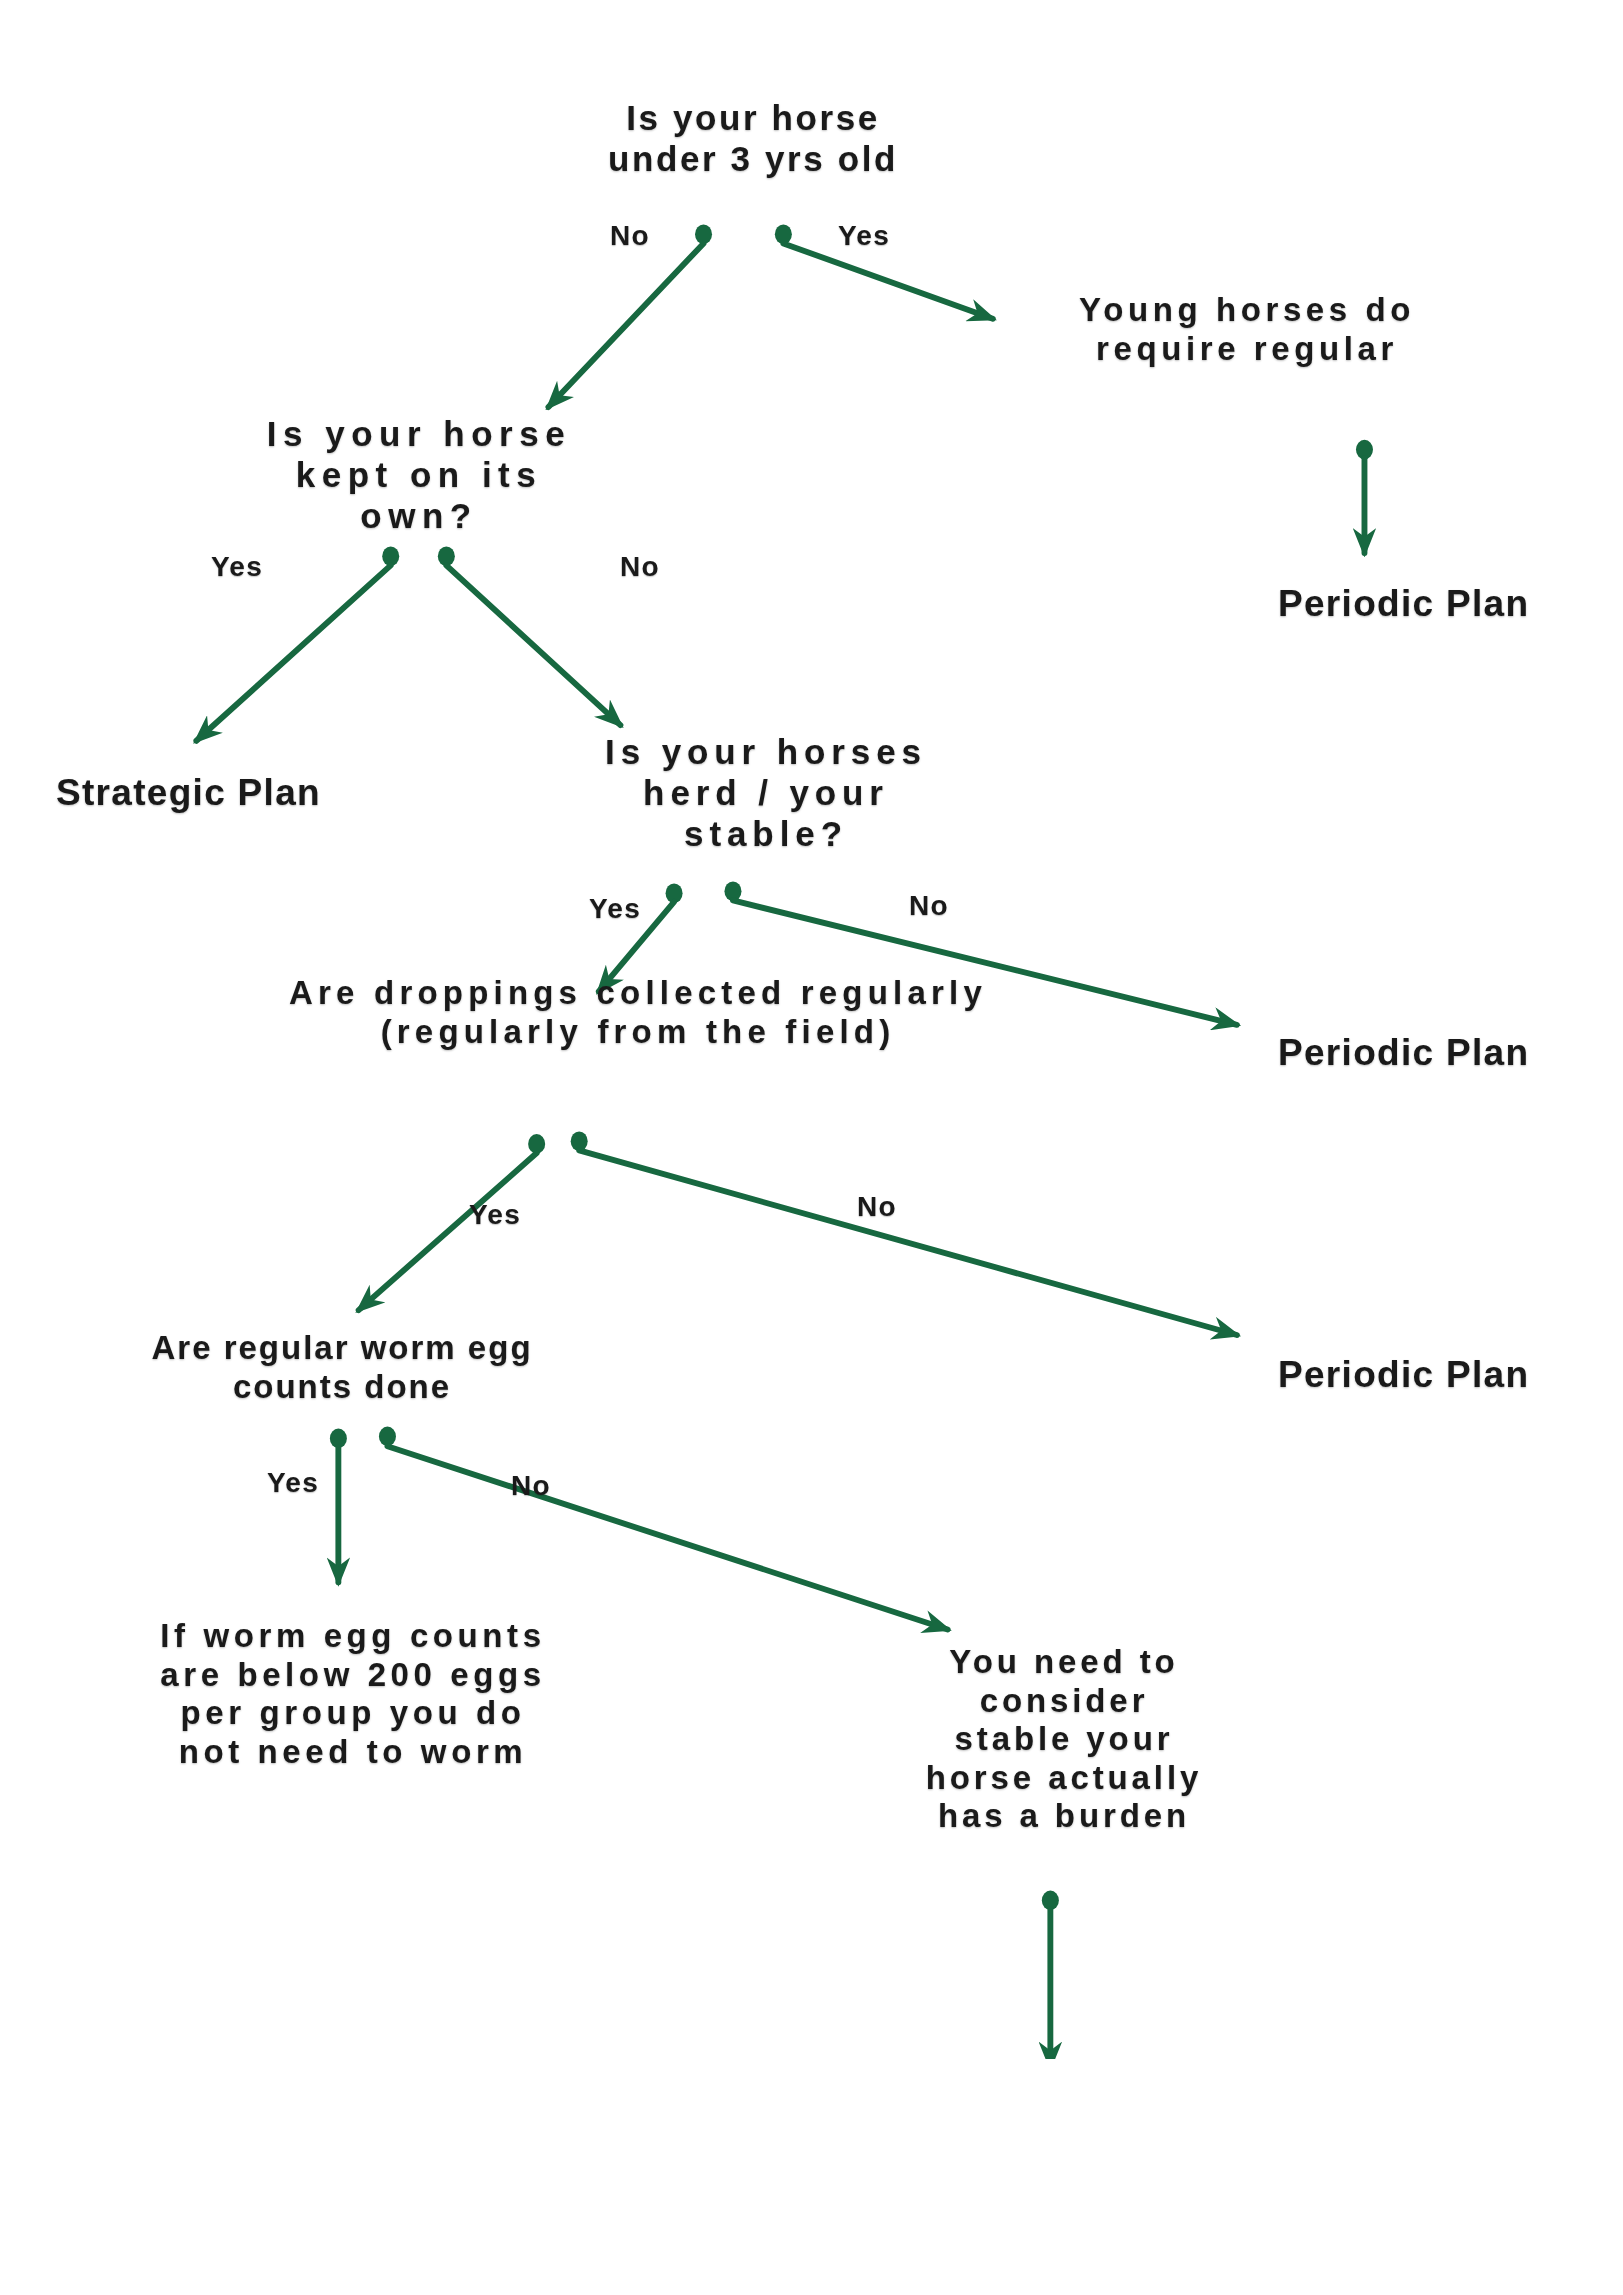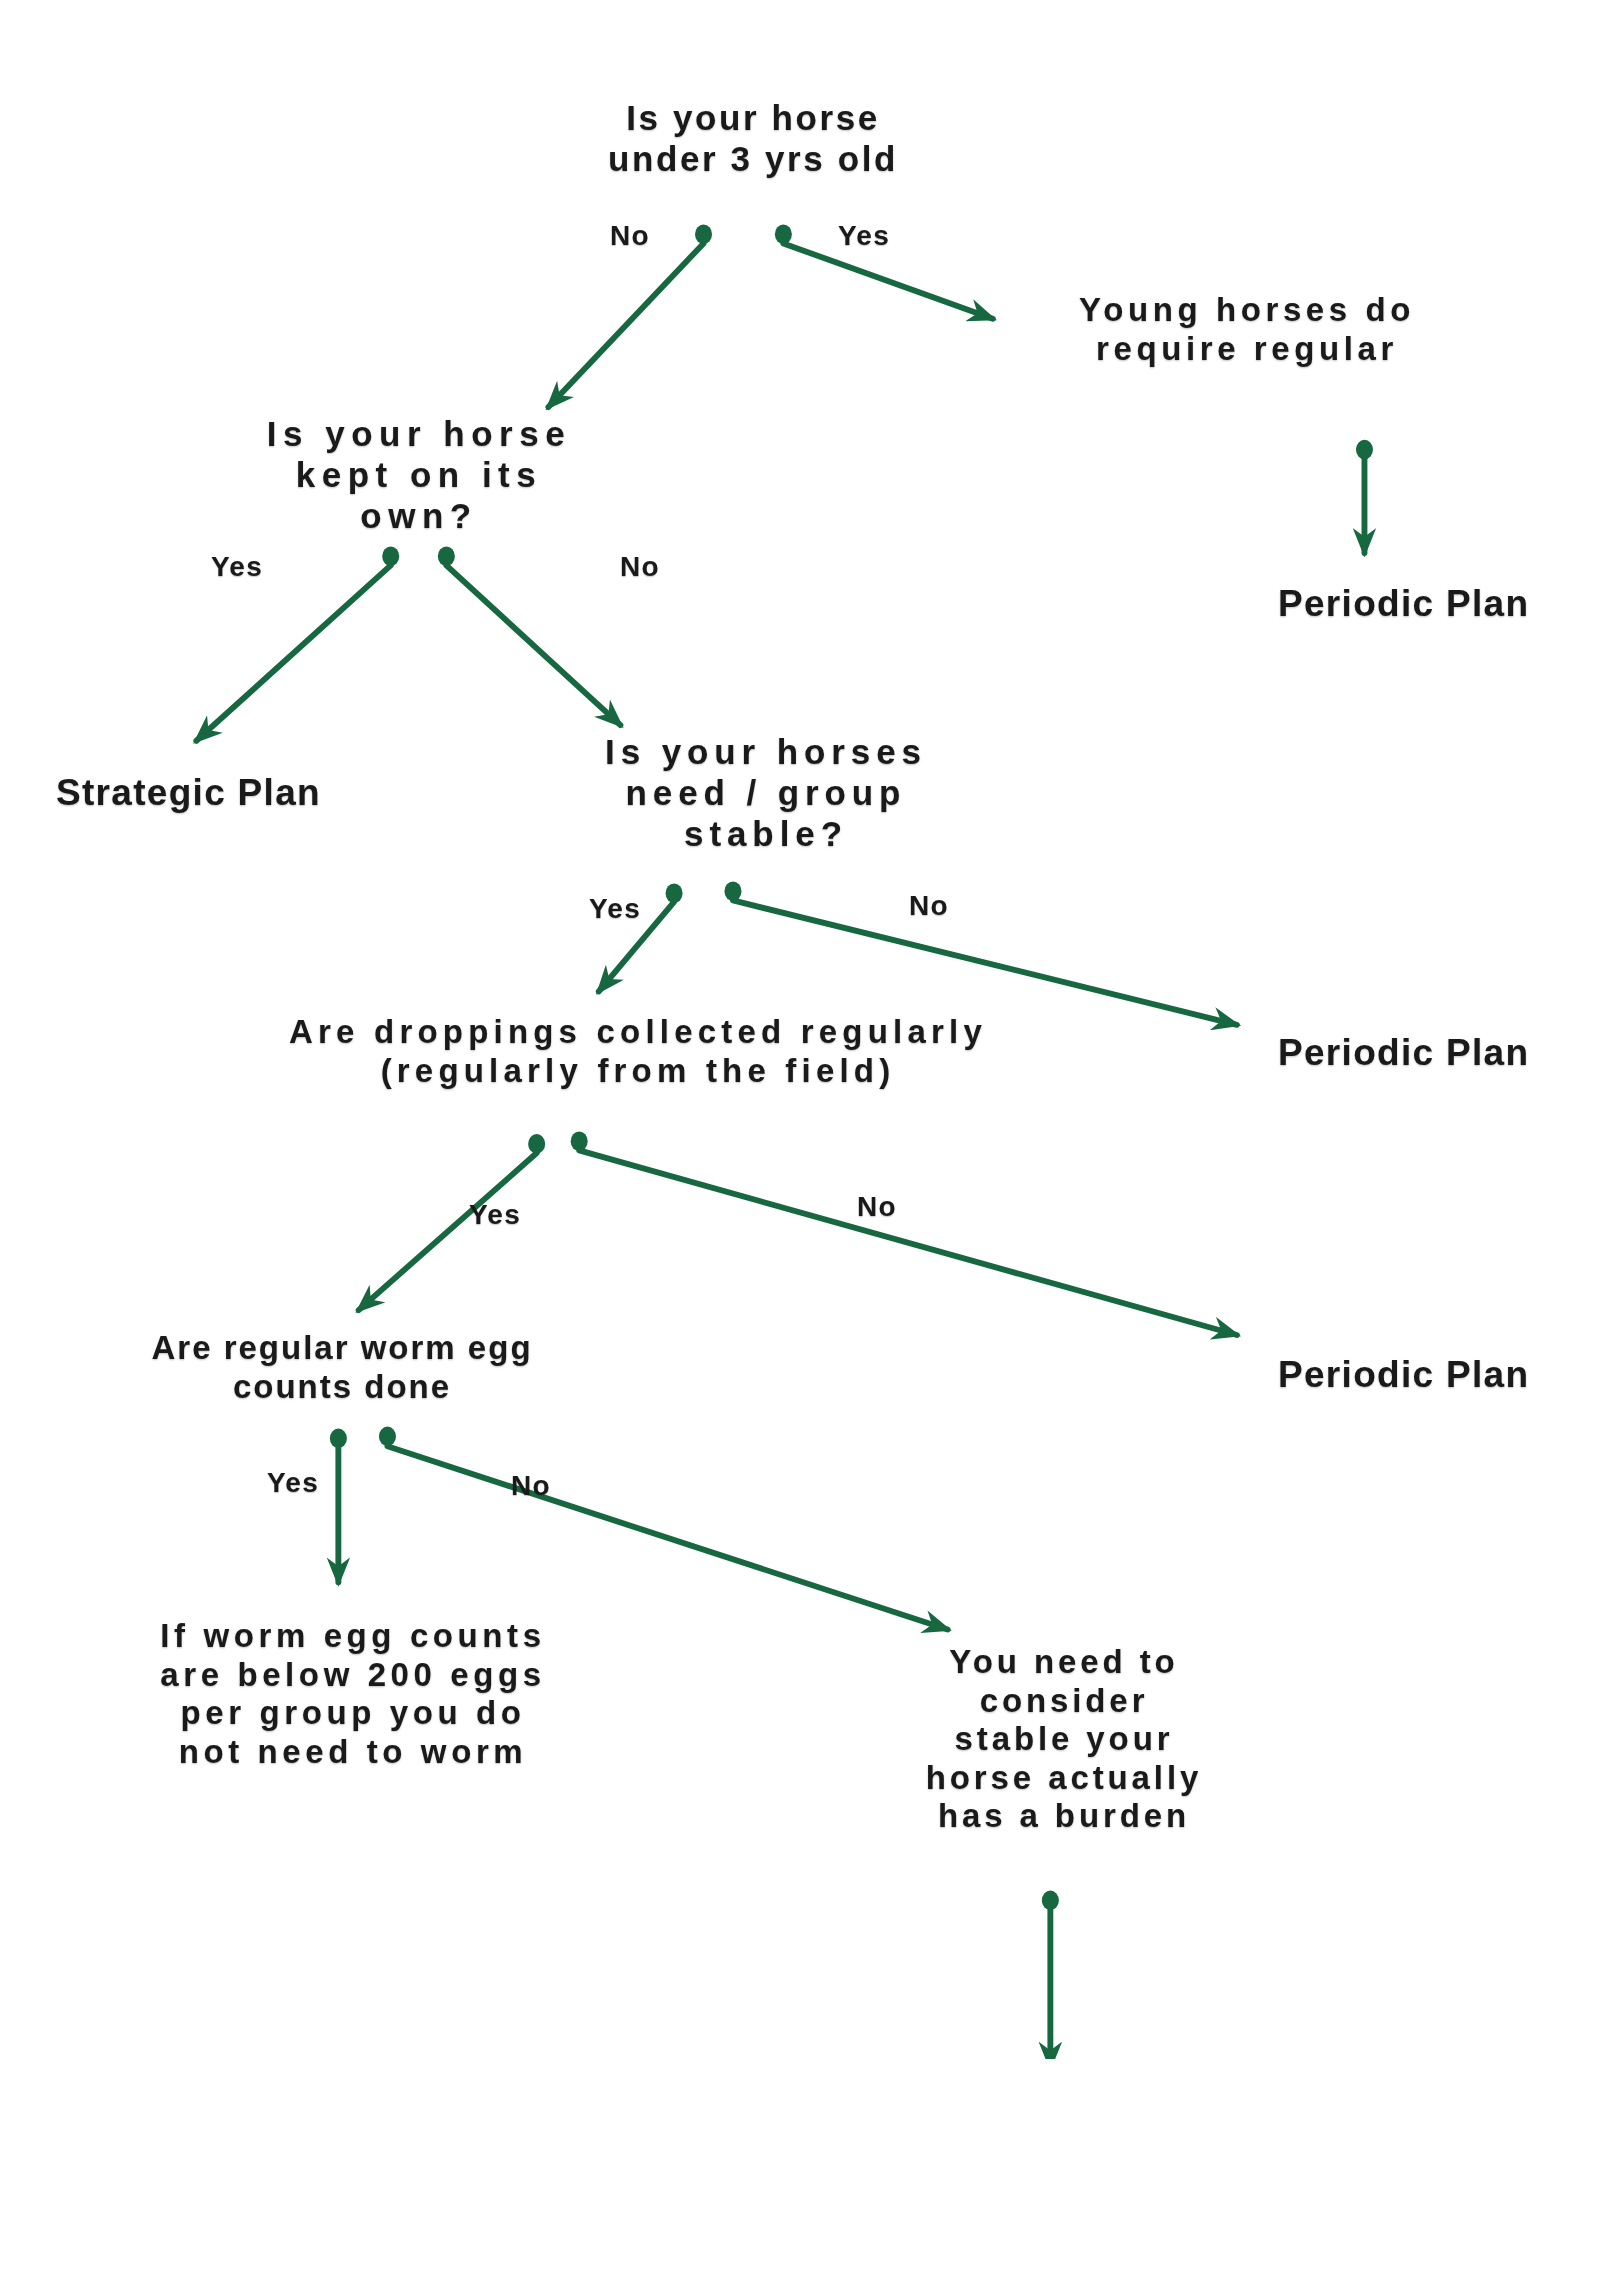--- a/index.html
+++ b/index.html
@@ -117,29 +117,29 @@
     <span class="ln">kept on its</span>
     <span class="ln">own?</span>
   </div>
 
   <div class="plan" style="left:56px;top:772px;">
     <span>Strategic Plan</span>
   </div>
 
   <div class="node q" style="left:766px;top:732px;letter-spacing:5.9px;">
     <span class="ln">Is your horses</span>
-    <span class="ln">need / group</span>
+    <span class="ln">herd / your</span>
     <span class="ln">stable?</span>
   </div>
 
   <div class="plan" style="left:1278px;top:1032px;">
     <span>Periodic Plan</span>
   </div>
 
-  <div class="node q-sm" style="left:638px;top:1013px;letter-spacing:5.2px;">
+  <div class="node q-sm" style="left:638px;top:974px;letter-spacing:5.2px;">
     <span class="ln">Are droppings collected regularly</span>
     <span class="ln">(regularly from the field)</span>
   </div>
 
   <div class="plan" style="left:1278px;top:1354px;">
     <span>Periodic Plan</span>
   </div>
 
   <div class="node q-sm" style="left:342px;top:1329px;letter-spacing:2px;">
     <span class="ln">Are regular worm egg</span>

